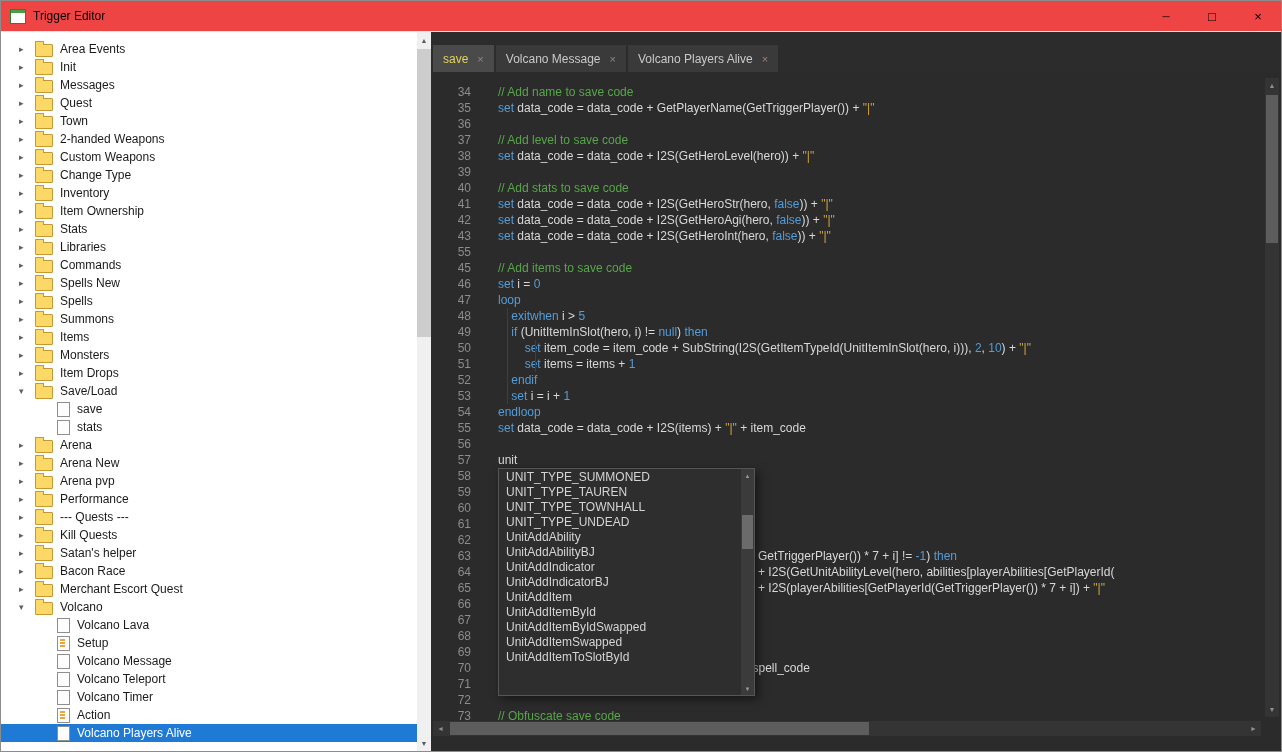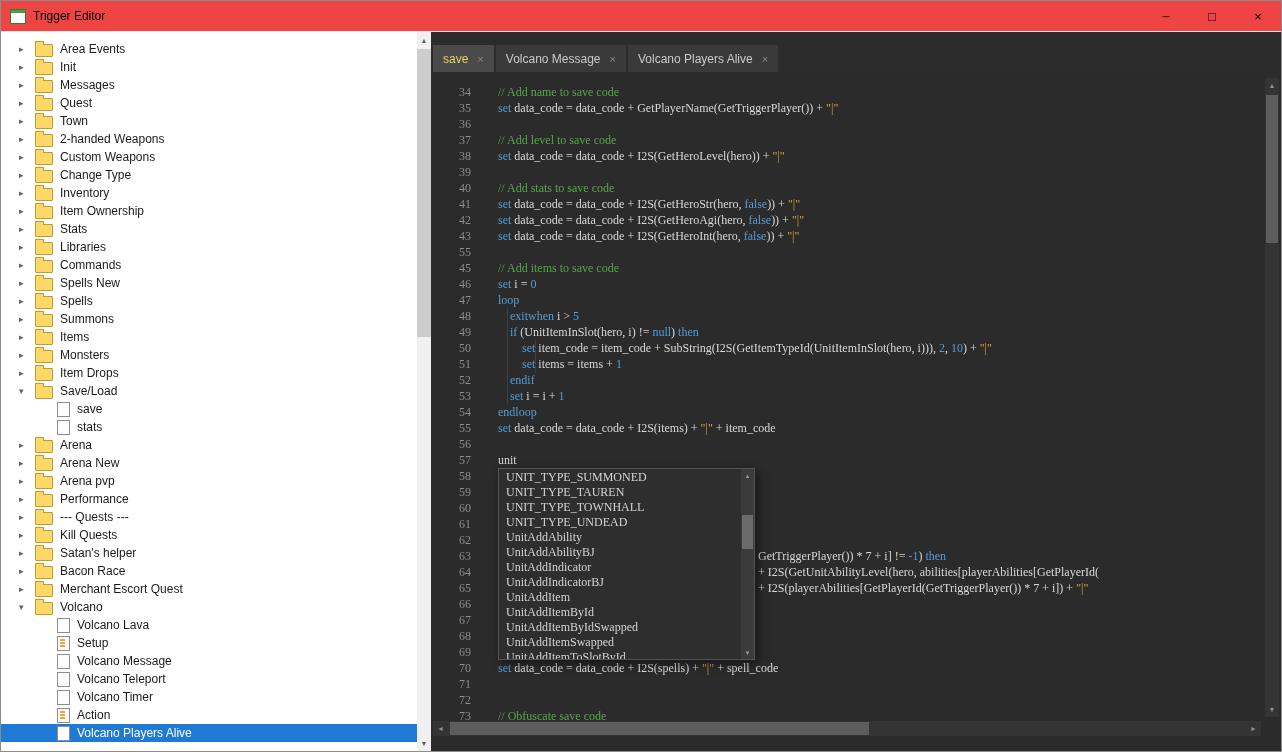--- a/index.html
+++ b/index.html
@@ -36,34 +36,34 @@
   .sb-arrow.up{top:0}.sb-arrow.down{bottom:0}
   .sb-thumb{position:absolute;left:0;width:14px;top:17px;height:288px;background:#cdcdcd}
 
   
   .editor-panel{flex:1;background:#2b2b2b;position:relative;display:flex;flex-direction:column;min-width:0}
   .tabstrip{flex:0 0 40px;display:flex;align-items:flex-end;background:#2c2c2c;padding-left:2px}
   .tab{height:27px;display:flex;align-items:center;gap:9px;padding:0 10px;margin-right:2px;background:#3a3a3a;color:#c9c9c9;font-size:12px;cursor:default}
   .tab.active{background:#4a4a4a;color:#e2d35c}
   .tab-close{font-size:11px;color:#9a8578}
 
-  .code-area{flex:1;position:relative;overflow:hidden;padding-top:12px;font-family:Liberation Serif, serif;font-size:12px}
+  .code-area{flex:1;position:relative;overflow:hidden;padding-top:12px;font-family:Liberation Sans, sans-serif;font-size:12px}
   .line{display:flex;height:16px;line-height:16px}
   .ln{flex:0 0 40px;text-align:right;color:#8c8c8c;white-space:pre}
   .code{margin-left:27px;position:relative;white-space:pre;color:#d8d8d8}
   .seg-p{color:#d8d8d8}
   .seg-k{color:#569cd6}
   .seg-c{color:#57a64a}
   .seg-s{color:#d0a33c}
   .seg-n{color:#569cd6}
   .seg-gap{display:inline-block;width:260px}
   .guide{position:absolute;top:0;bottom:0;width:1px;background:#3f3f3f}
 
   
-  .autocomplete{position:absolute;left:67px;top:396px;width:257px;height:192px;background:#2e2e2e;border:1px solid #555;box-shadow:3px 3px 9px rgba(0,0,0,.5);overflow:hidden;z-index:10;box-sizing:border-box}
+  .autocomplete{position:absolute;left:67px;top:396px;width:257px;height:228px;background:#2e2e2e;border:1px solid #555;box-shadow:3px 3px 9px rgba(0,0,0,.5);overflow:hidden;z-index:10;box-sizing:border-box}
   .ac-items{position:absolute;left:0;top:1px;right:13px;bottom:0;overflow:hidden}
   .ac-item{height:15px;line-height:15px;padding-left:7px;color:#d4d4d4;font-size:12px;white-space:pre}
   .ac-scroll{position:absolute;top:0;right:0;bottom:0;width:13px;background:#3b3b3b}
   .ac-arrow{position:absolute;left:0;width:13px;height:13px;color:#9a9a9a;font-size:6px;display:flex;align-items:center;justify-content:center}
   .ac-arrow.up{top:0}.ac-arrow.down{bottom:0}
   .ac-thumb{position:absolute;left:1px;right:1px;top:46px;height:34px;background:#6b6b6b}
 
   
   .v-scroll{position:absolute;top:46px;right:2px;width:14px;bottom:34px;background:#343434;z-index:20}
   .vs-arrow{position:absolute;left:0;width:14px;height:15px;color:#8f8f8f;font-size:7px;display:flex;align-items:center;justify-content:center}

